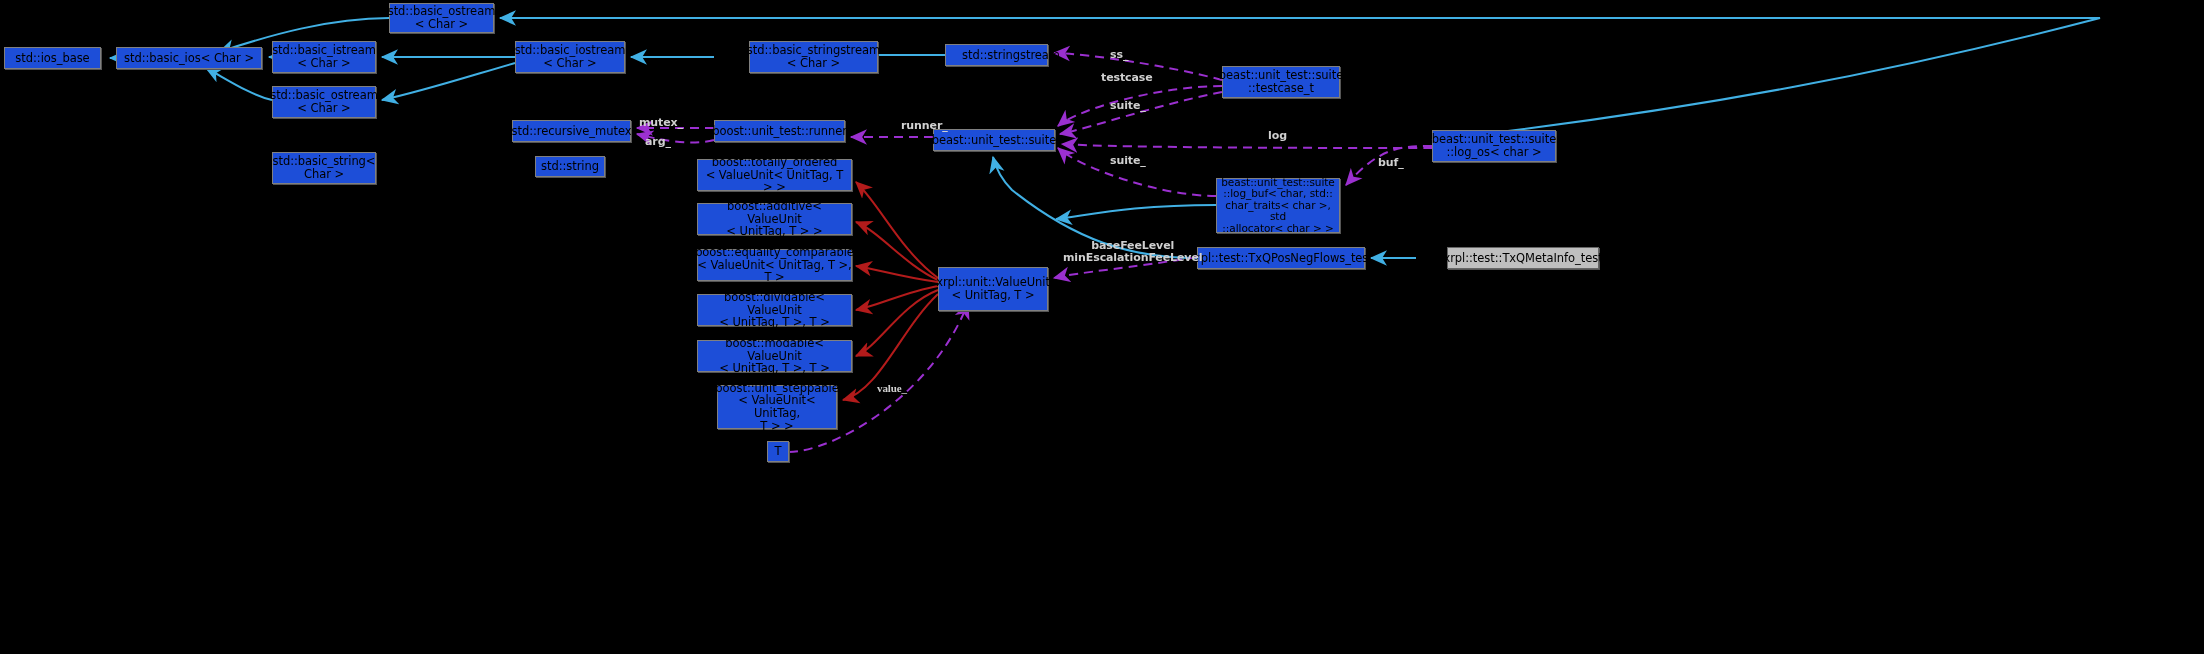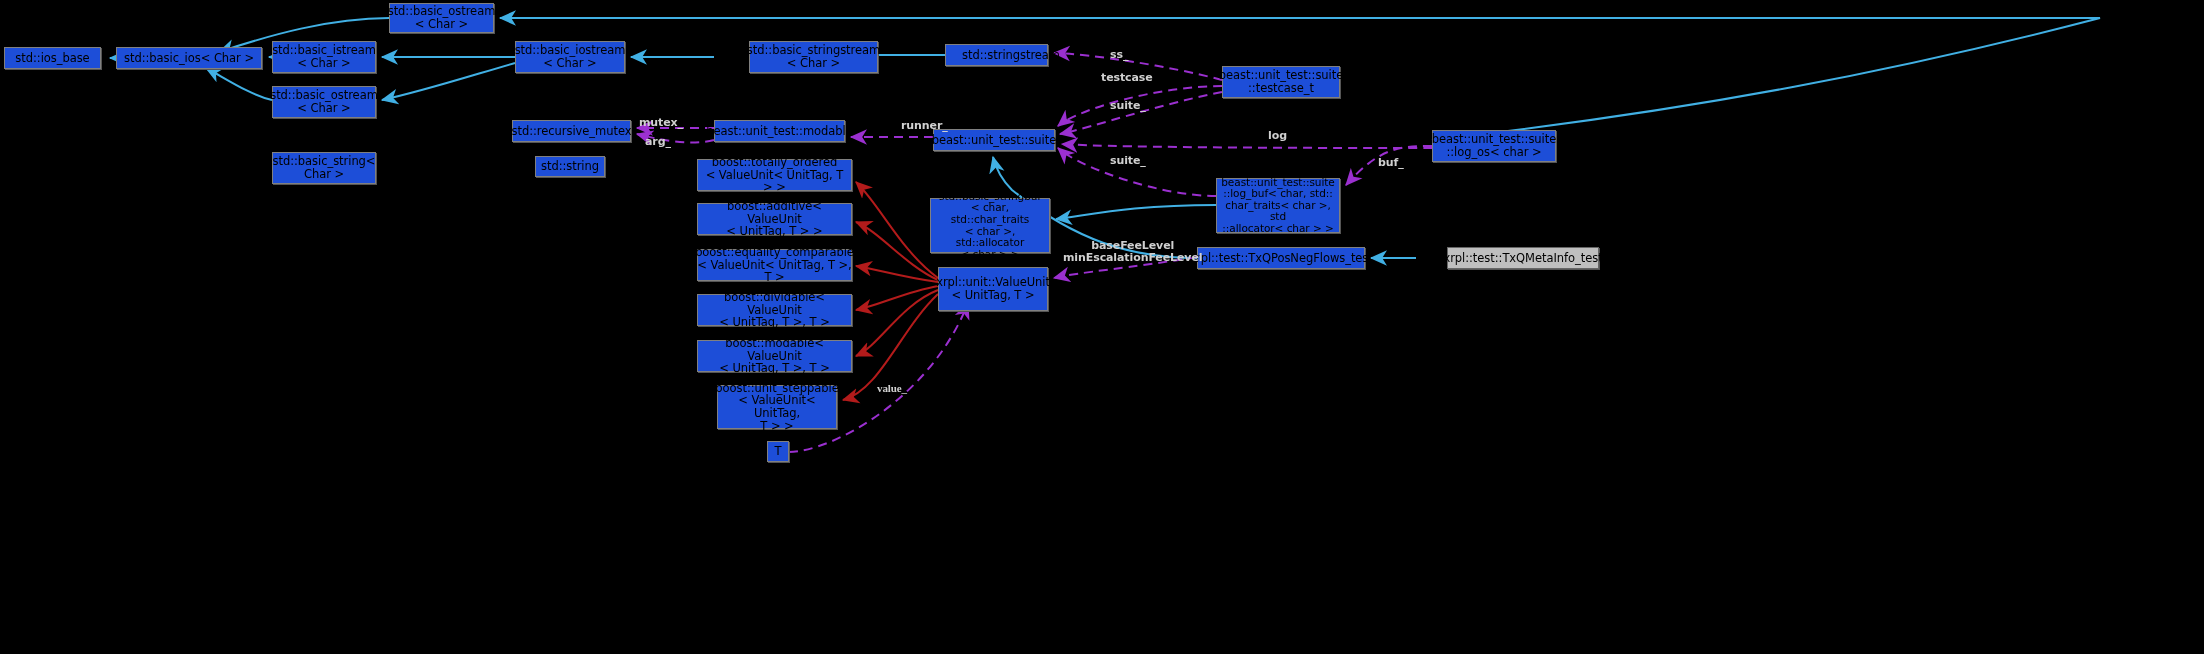--- a/index.html
+++ b/index.html
@@ -121,37 +121,33 @@
   <div class="node" style="left:272px; top:41px;  width:104px; height:32px;">std::basic_istream
 &lt; Char &gt;</div>
   <div class="node" style="left:272px; top:86px;  width:104px; height:32px;">std::basic_ostream
 &lt; Char &gt;</div>
   <div class="node" style="left:515px; top:41px;  width:110px; height:32px;">std::basic_iostream
 &lt; Char &gt;</div>
   <div class="node" style="left:714px; top:41px;  width:129px; height:32px;margin-left:35px;">std::basic_stringstream
 &lt; Char &gt;</div>
   <div class="node" style="left:945px; top:44px;  width:103px; height:22px;padding-left:32px;">std::stringstream</div>
   <div class="node" style="left:512px; top:120px; width:119px; height:22px;">std::recursive_mutex</div>
-  <div class="node" style="left:714px; top:120px; width:131px; height:22px;">beast::unit_test::modable</div>
+  <div class="node" style="left:714px; top:120px; width:131px; height:22px;">boost::unit_test::runner</div>
   <div class="node" style="left:933px; top:129px; width:122px; height:22px;">beast::unit_test::suite</div>
   <div class="node" style="left:1222px; top:66px; width:118px; height:32px;">beast::unit_test::suite
 ::testcase_t</div>
   <div class="node" style="left:1432px; top:130px; width:124px; height:32px;">beast::unit_test::suite
 ::log_os&lt; char &gt;</div>
   <div class="node" style="left:1216px; top:178px; width:124px; height:55px; font-size:10.5px; line-height:11.6px;">beast::unit_test::suite
 ::log_buf&lt; char, std::
 char_traits&lt; char &gt;, std
 ::allocator&lt; char &gt; &gt;</div>
   <div class="node" style="left:272px; top:152px; width:104px; height:32px;">std::basic_string&lt;
 Char &gt;</div>
   <div class="node" style="left:535px; top:156px; width:70px; height:21px;">std::string</div>
-  <div class="node" style="left:930px; top:198px; width:120px; height:55px; font-size:10.5px; line-height:11.6px;">std::basic_stringbuf
-&lt; char, std::char_traits
-&lt; char &gt;, std::allocator
-&lt; char &gt; &gt;</div>
   <div class="node" style="left:697px; top:159px; width:155px; height:32px;">boost::totally_ordered
 &lt; ValueUnit&lt; UnitTag, T &gt; &gt;</div>
   <div class="node" style="left:697px; top:203px; width:155px; height:32px;">boost::additive&lt; ValueUnit
 &lt; UnitTag, T &gt; &gt;</div>
   <div class="node" style="left:697px; top:249px; width:155px; height:32px;">boost::equality_comparable
 &lt; ValueUnit&lt; UnitTag, T &gt;, T &gt;</div>
   <div class="node" style="left:697px; top:294px; width:155px; height:32px;">boost::dividable&lt; ValueUnit
 &lt; UnitTag, T &gt;, T &gt;</div>
   <div class="node" style="left:697px; top:340px; width:155px; height:32px;">boost::modable&lt; ValueUnit
 &lt; UnitTag, T &gt;, T &gt;</div>

